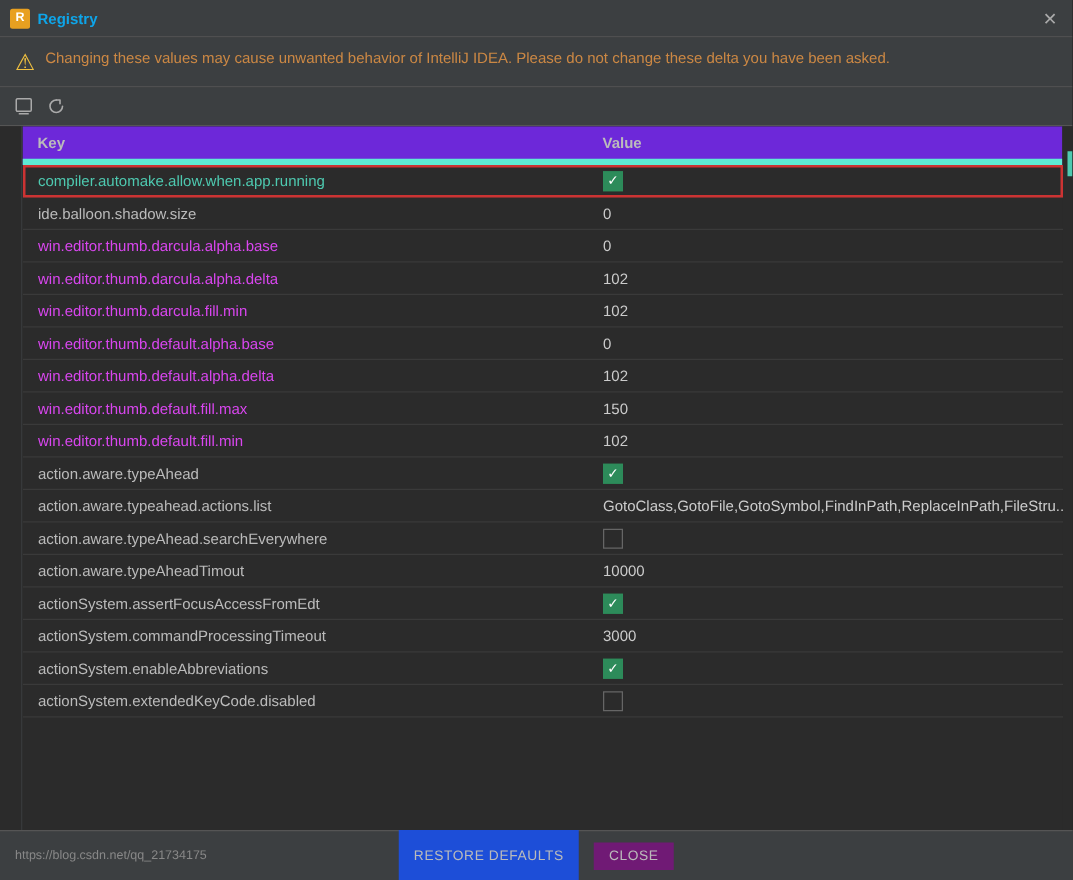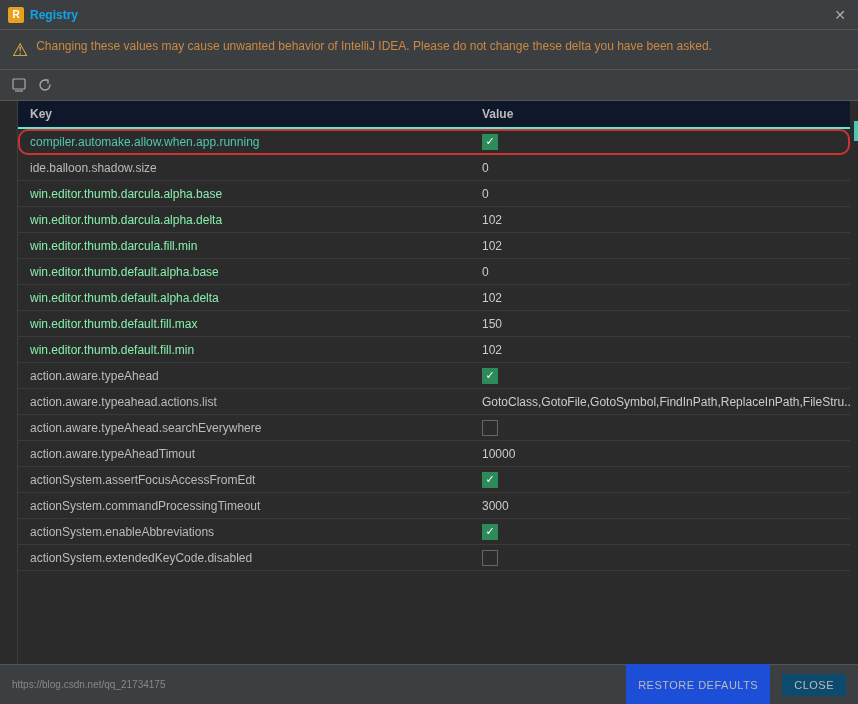--- a/index.html
+++ b/index.html
@@ -112,22 +112,22 @@
       flex: 1;
       display: flex;
       flex-direction: column;
       background: #2b2b2b;
       overflow: hidden;
     }
 
     
     .table-header {
       display: flex;
-      background: #0f172a;
-      border-bottom: 2px solid #5eead4;
+      background: #6d28d9;
+      border-bottom: 5px solid #5eead4;
       padding: 6px 0;
       gap: 42px;
     }
     .header-key {
       flex: 1;
       padding: 0 12px;
       color: #bbb;
       font-size: 12px;
       font-weight: bold;
     }
@@ -157,33 +157,32 @@
     .table-row {
       display: flex;
       align-items: center;
       border-bottom: 1px solid #3a3a3a;
       min-height: 26px;
     }
     .table-row.highlighted {
       outline: 2px solid #cc3333;
       outline-offset: -2px;
       background: #2b2b2b;
-      border-radius: 10px;
     }
     .table-row.highlighted .row-key {
       color: #4ec9b0;
     }
     .row-key {
       flex: 1;
       padding: 4px 12px;
       font-size: 12px;
       color: #bbb;
     }
     .row-key.teal {
-      color: #86efac;
+      color: #d946ef;
     }
     .row-value {
       width: 380px;
       padding: 4px 12px;
       font-size: 12px;
       color: #ccc;
       display: flex;
       align-items: center;
     }
 
@@ -242,42 +241,42 @@
     .bottom-bar {
       position: absolute;
       bottom: 0;
       left: 0;
       right: 0;
       height: 40px;
       background: #3c3f41;
       border-top: 1px solid #555;
       display: flex;
       align-items: center;
-      justify-content: flex-end;
+      justify-content: center;
       padding: 0 12px;
       gap: 12px;
     }
     .url-text {
       position: absolute;
       left: 12px;
       color: #888;
       font-size: 10px;
     }
     .btn-restore {
       background: #1d4ed8;
       border: none;
       color: #bbb;
       font-size: 11px;
       padding: 15px 12px;
       cursor: pointer;
       letter-spacing: 0.5px;
       text-transform: uppercase;
     }
     .btn-close {
-      background: #0c4a6e;
+      background: #701a75;
       border: none;
       color: #bbb;
       font-size: 11px;
       padding: 5px 12px;
       cursor: pointer;
       letter-spacing: 0.5px;
       text-transform: uppercase;
     }
   </style>
 </head>

